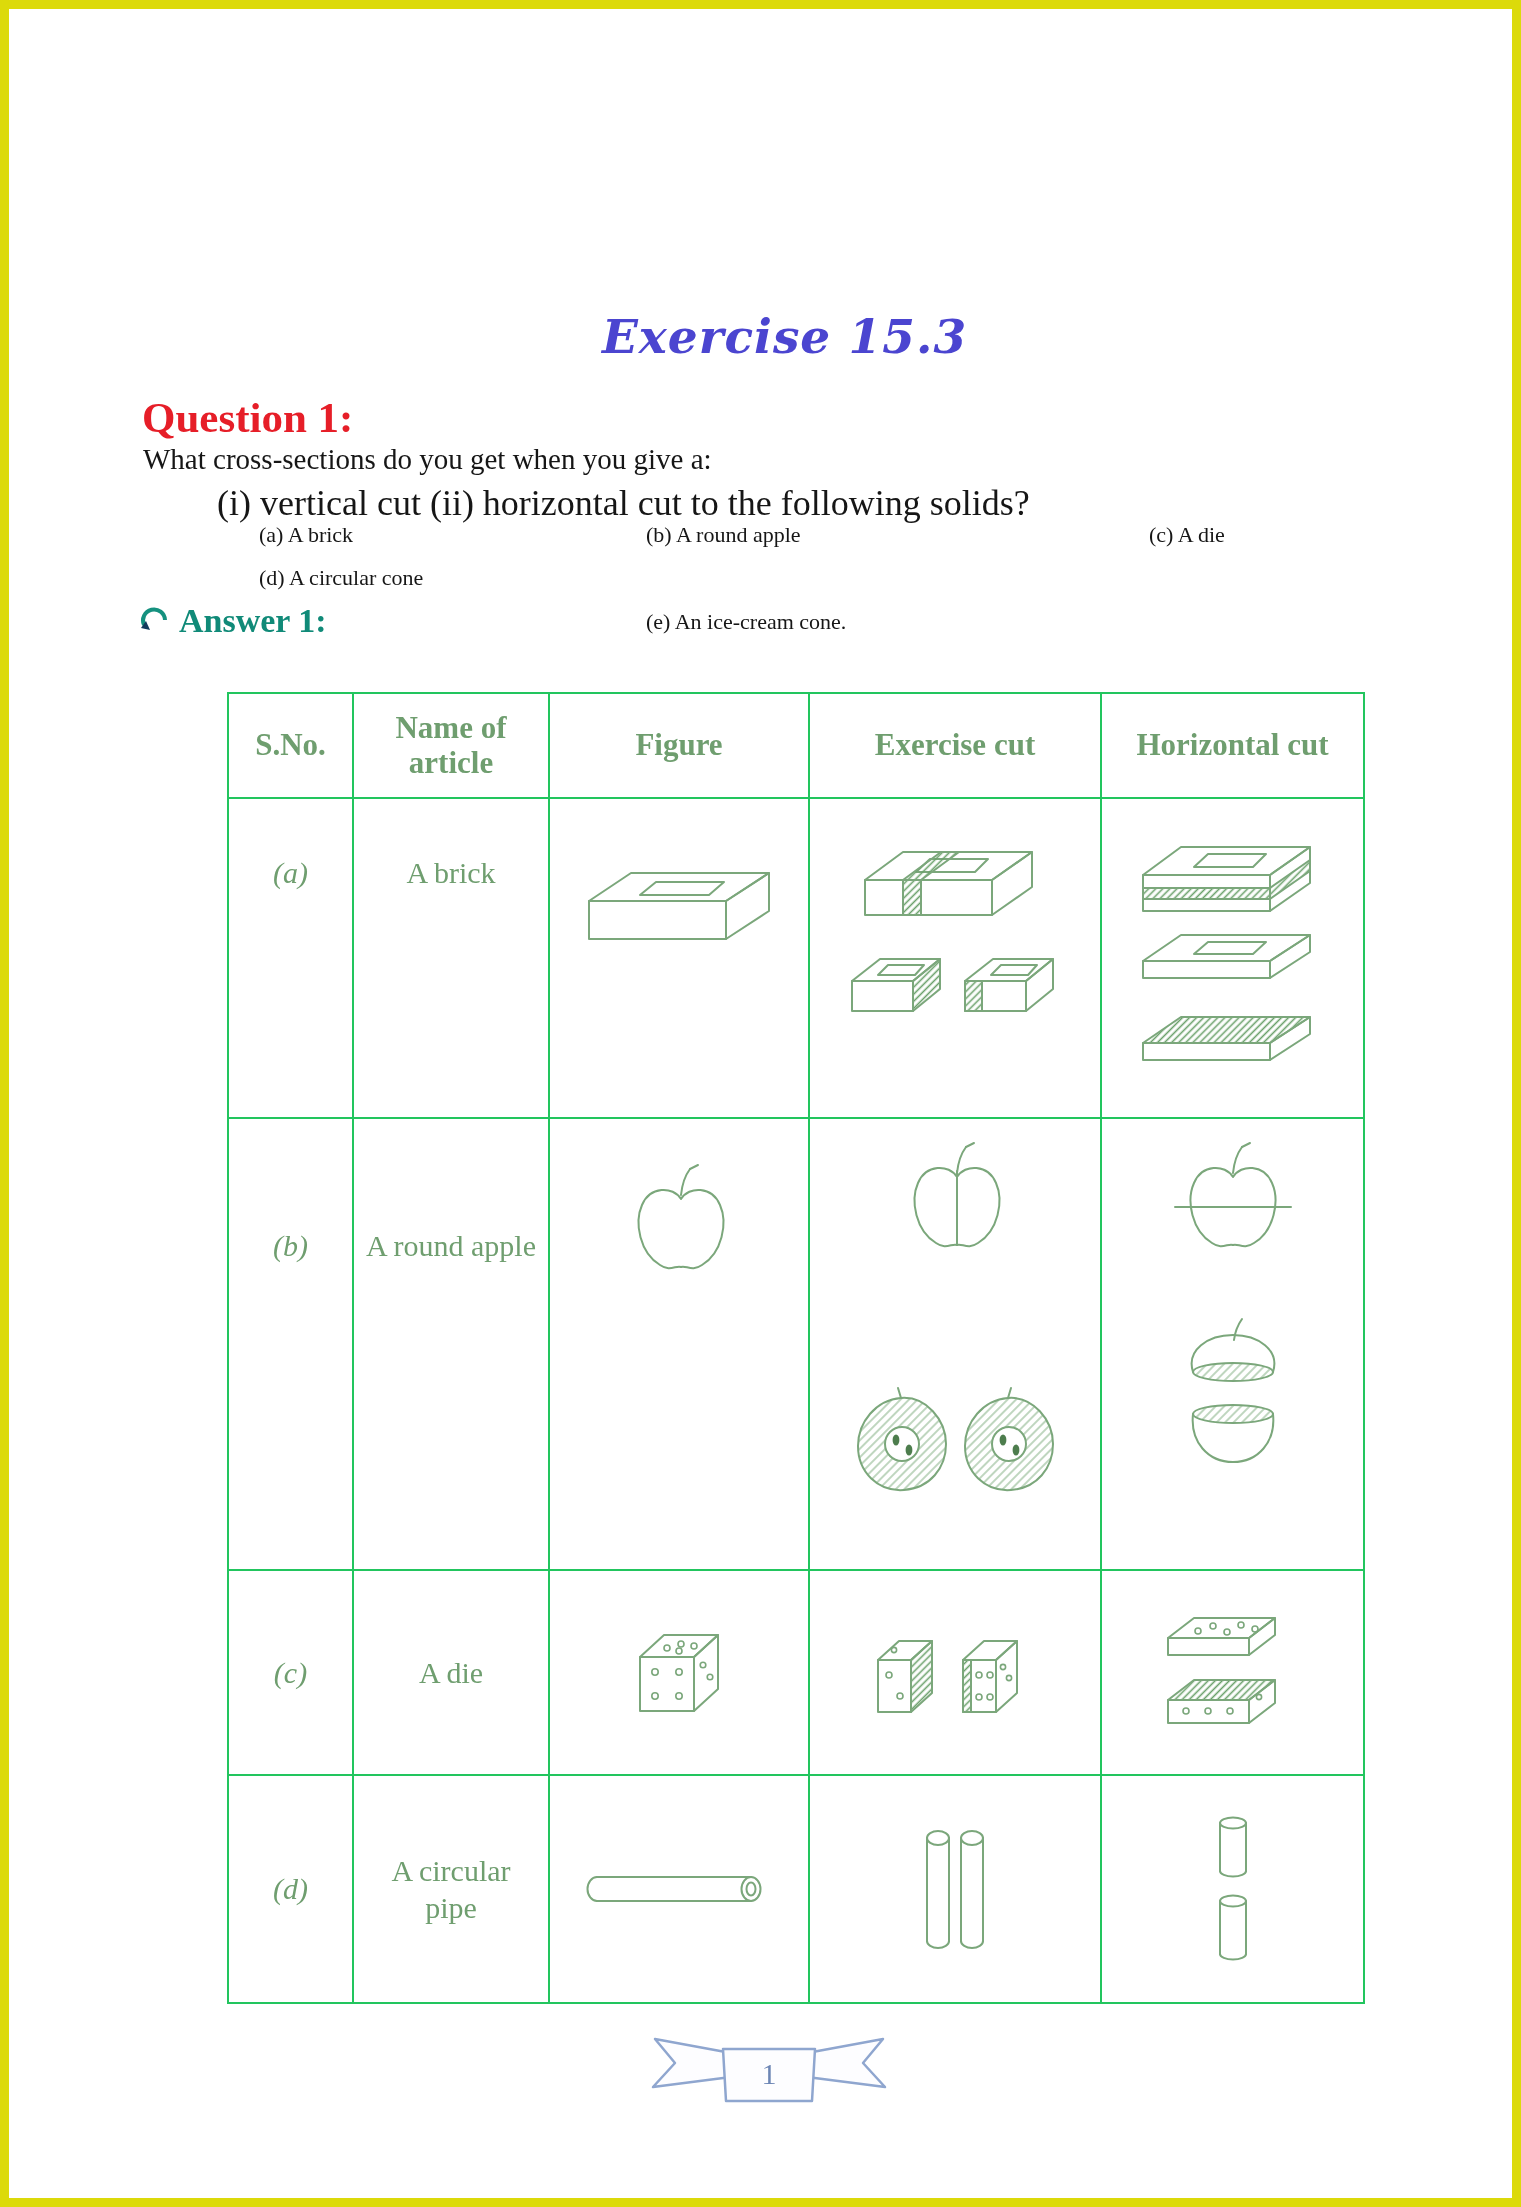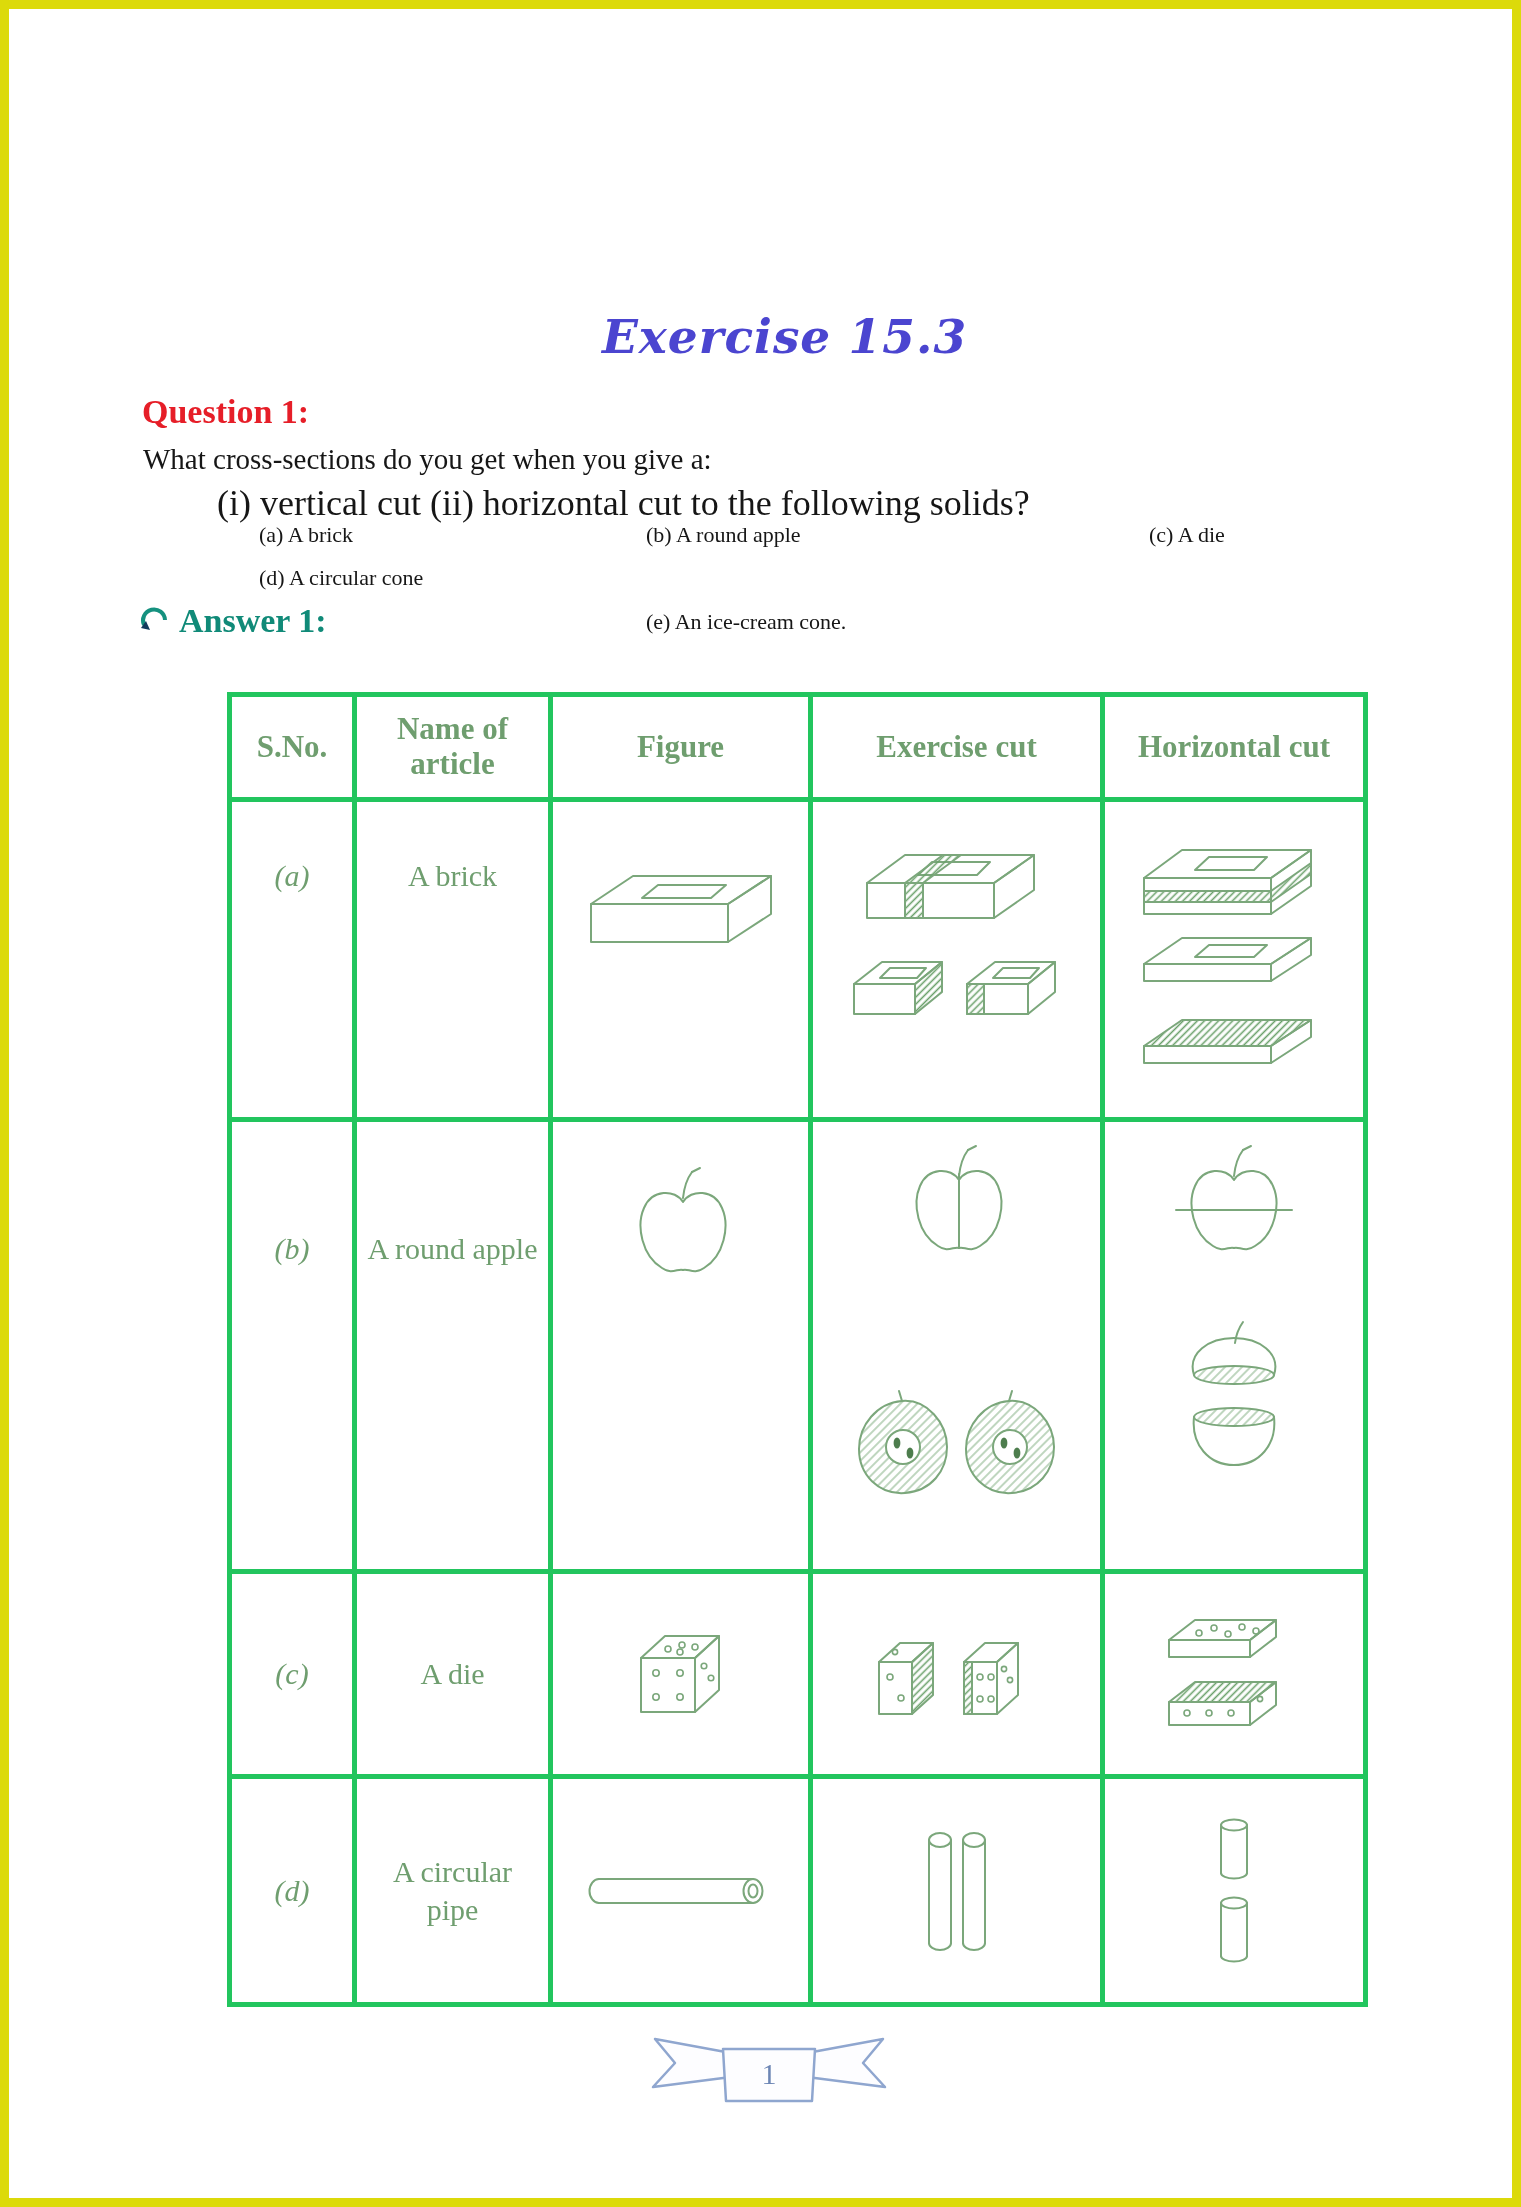--- a/index.html
+++ b/index.html
@@ -8,34 +8,34 @@
     position:relative; width:1521px; height:2207px;
     background:#ffffff; border:9px solid #dcda0a; overflow:hidden;
   }
   .title {
     position:absolute; top:300px; left:0; width:100%;
     text-align:center; font-family:"DejaVu Serif", serif;
     font-style:italic; font-weight:bold; font-size:47px; color:#4b45d0;
     letter-spacing:1px;
     margin-left:24px;
   }
-  .q-label { position:absolute; top:384px; left:133px; color:#e61e28; font-weight:bold; font-size:34px; }
+  .q-label { position:absolute; top:384px; left:133px; color:#e61e28; font-weight:bold; font-size:43px; }
   .q-line1 { position:absolute; top:434px; left:134px; font-size:29px; color:#161616; }
   .q-line2 { position:absolute; top:473px; left:208px; font-size:36px; color:#161616; }
   .opt { position:absolute; font-size:22px; color:#161616; white-space:nowrap; }
   .opt-a { top:513px; left:250px; } .opt-b { top:513px; left:637px; } .opt-c { top:513px; left:1140px; }
   .opt-d { top:556px; left:250px; } .opt-e { top:588px; left:637px;margin-top:12px; }
   .answer-row { position:absolute; top:593px; left:128px; display:flex; align-items:flex-start; gap:8px; }
   .a-label { color:#108a78; font-weight:bold; font-size:34px; }
 
   table.sol {
     position:absolute; top:683px; left:218px; width:1136px;
     border-collapse:collapse; table-layout:fixed;
   }
-  table.sol th, table.sol td { border:5px solid #22c55e; }
+  table.sol th, table.sol td { border:2px solid #22c55e; }
   table.sol th {
     color:#6f9e6f; font-weight:bold; font-size:31px; text-align:center;
     vertical-align:middle; line-height:1.12; padding:8px 6px;
   }
   th.hz { padding:8px 50px; }
   tr.hrow { height:105px; }
   tr.row-a { height:320px; } tr.row-b { height:452px; }
   tr.row-c { height:205px; } tr.row-d { height:228px; }
   td.sno { font-style:italic; }
   td.sno, td.name {

